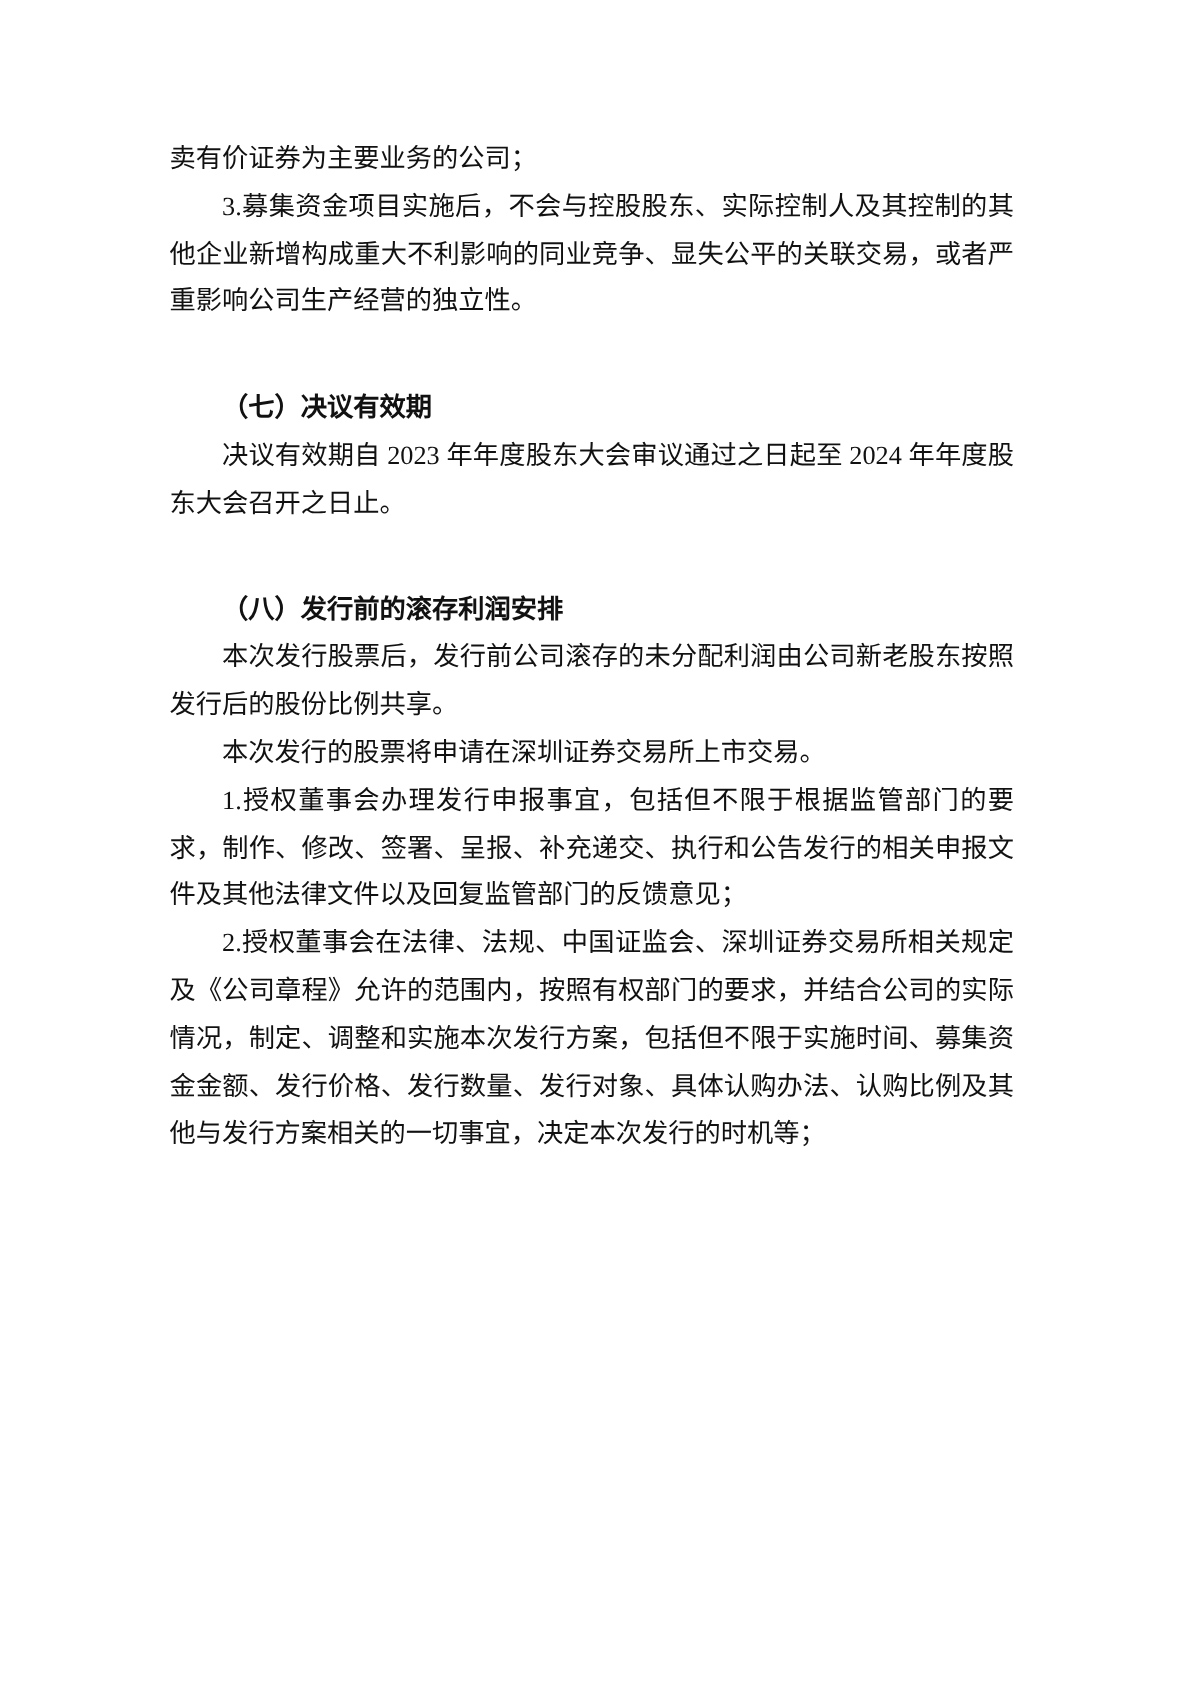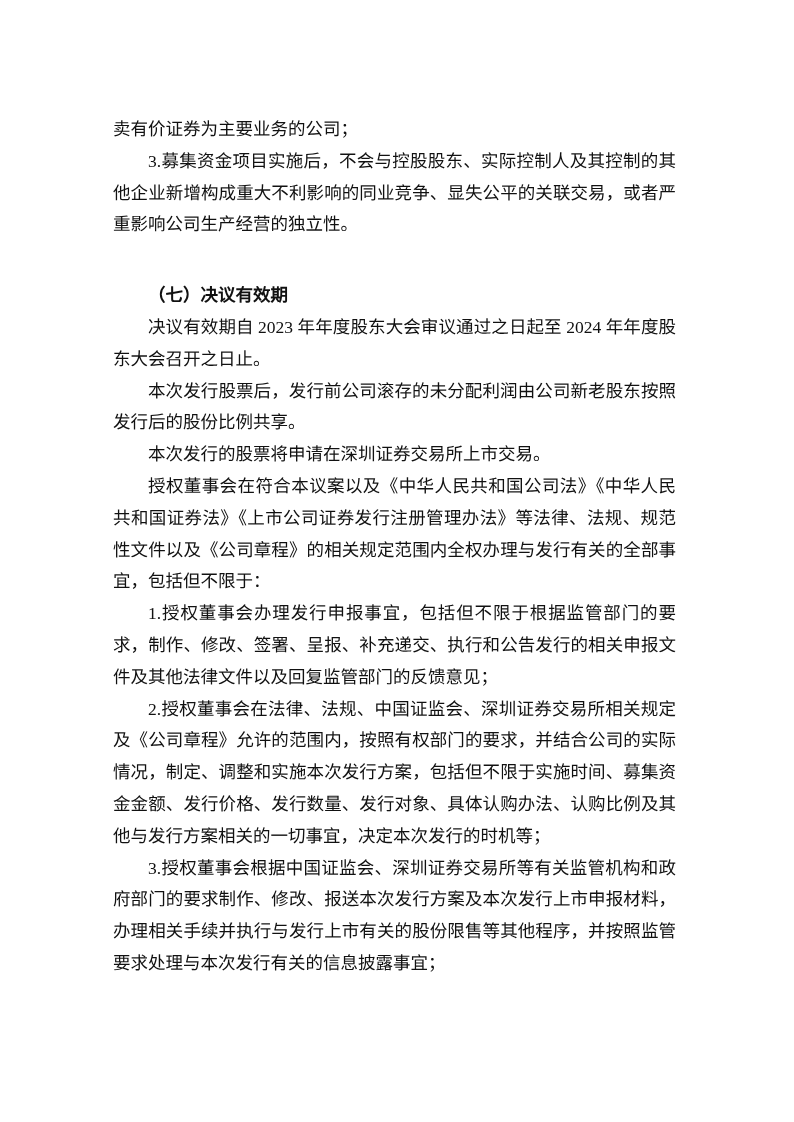--- a/index.html
+++ b/index.html
@@ -7,21 +7,21 @@
     padding: 0;
     background: #ffffff;
   }
   .page {
     position: relative;
     width: 794px;
     height: 1122px;
     margin: 0 auto;
     background: #ffffff;
     box-sizing: border-box;
-    padding: 114px 118px 0 113px;
+    padding: 90px 118px 0 113px;
     overflow: hidden;
   }
   .doc-body {
     font-family: "Liberation Serif", "DejaVu Serif", serif;
     font-size: 17.5px;
     line-height: 31.8px;
     color: #111111;
   }
   .doc-body p {
     margin: 0;
@@ -41,20 +41,19 @@
 </style>
 </head>
 <body>
 
 <div class="page">
   <div class="doc-body">
     <p class="continuation">卖有价证券为主要业务的公司；</p>
     <p class="body">3.募集资金项目实施后，不会与控股股东、实际控制人及其控制的其他企业新增构成重大不利影响的同业竞争、显失公平的关联交易，或者严重影响公司生产经营的独立性。</p>
     <p class="heading">（七）决议有效期</p>
     <p class="body">决议有效期自 2023 年年度股东大会审议通过之日起至 2024 年年度股东大会召开之日止。</p>
+    <p class="heading">（八）发行前的滚存利润安排</p>
     <p class="body">本次发行股票后，发行前公司滚存的未分配利润由公司新老股东按照发行后的股份比例共享。</p>
     <p class="body">本次发行的股票将申请在深圳证券交易所上市交易。</p>
-    <p class="body">授权董事会在符合本议案以及《中华人民共和国公司法》《中华人民共和国证券法》《上市公司证券发行注册管理办法》等法律、法规、规范性文件以及《公司章程》的相关规定范围内全权办理与发行有关的全部事宜，包括但不限于：</p>
     <p class="body">1.授权董事会办理发行申报事宜，包括但不限于根据监管部门的要求，制作、修改、签署、呈报、补充递交、执行和公告发行的相关申报文件及其他法律文件以及回复监管部门的反馈意见；</p>
     <p class="body">2.授权董事会在法律、法规、中国证监会、深圳证券交易所相关规定及《公司章程》允许的范围内，按照有权部门的要求，并结合公司的实际情况，制定、调整和实施本次发行方案，包括但不限于实施时间、募集资金金额、发行价格、发行数量、发行对象、具体认购办法、认购比例及其他与发行方案相关的一切事宜，决定本次发行的时机等；</p>
-    <p class="body">3.授权董事会根据中国证监会、深圳证券交易所等有关监管机构和政府部门的要求制作、修改、报送本次发行方案及本次发行上市申报材料，办理相关手续并执行与发行上市有关的股份限售等其他程序，并按照监管要求处理与本次发行有关的信息披露事宜；</p>
   </div>
 </div>
 
 </body></html>

